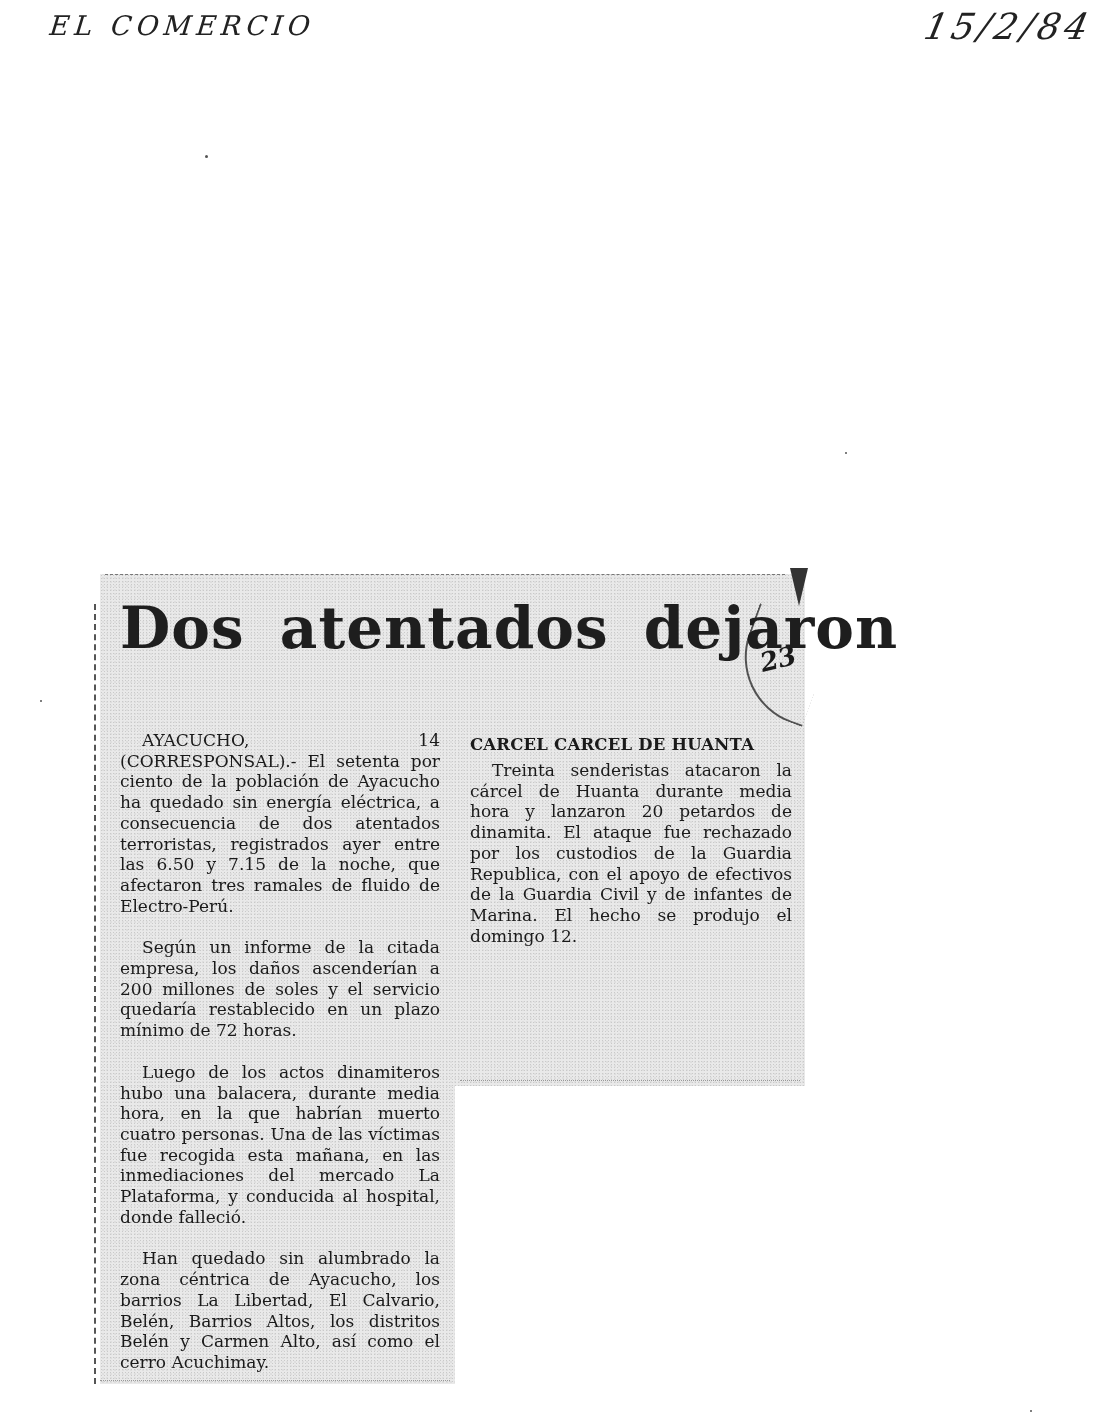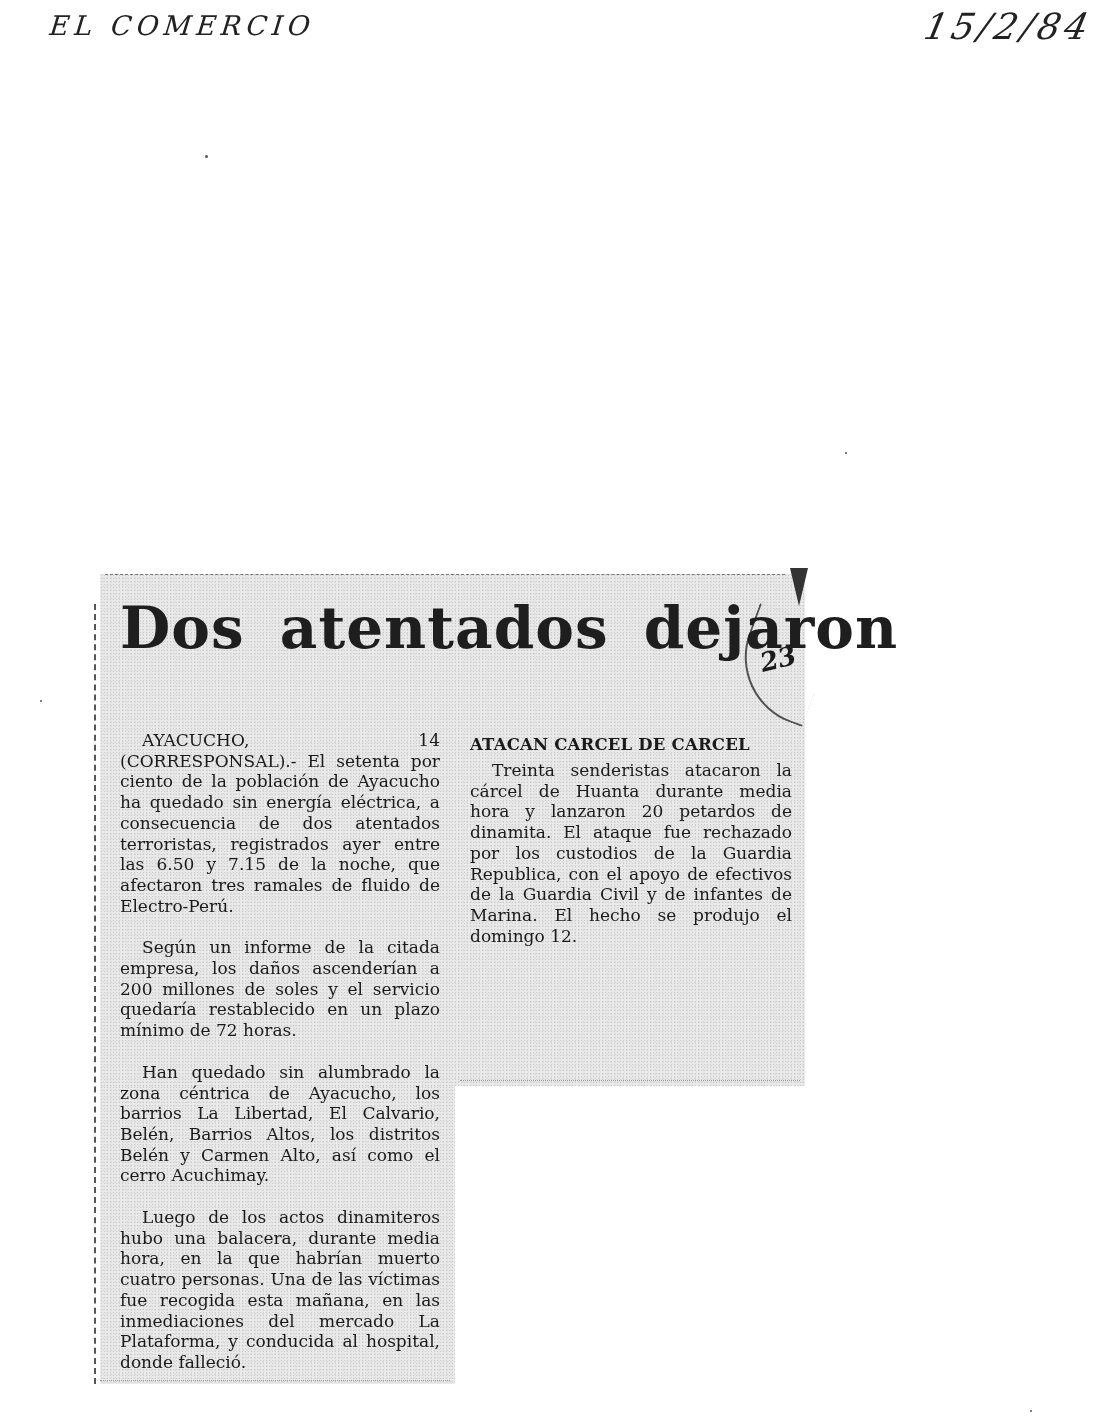--- a/index.html
+++ b/index.html
@@ -87,21 +87,21 @@
   <div class="page-number-arc"></div>
   <div class="page-number">23</div>
 
   <h1 class="headline">
     <span class="line">Dos atentados dejaron</span>
   </h1>
 
   <div class="col col-left">
     <p>AYACUCHO, 14 (CORRESPONSAL).- El setenta por ciento de la población de Ayacucho ha quedado sin energía eléctrica, a consecuencia de dos atentados terroristas, registrados ayer entre las 6.50 y 7.15 de la noche, que afectaron tres ramales de fluido de Electro-Perú.</p>
     <p>Según un informe de la citada empresa, los daños ascenderían a 200 millones de soles y el servicio quedaría restablecido en un plazo mínimo de 72 horas.</p>
+    <p>Luego de los actos dinamiteros hubo una balacera, durante media hora, en la que habrían muerto cuatro personas. Una de las víctimas fue recogida esta mañana, en las inmediaciones del mercado La Plataforma, y conducida al hospital, donde falleció.</p>
     <p>Han quedado sin alumbrado la zona céntrica de Ayacucho, los barrios La Libertad, El Calvario, Belén, Barrios Altos, los distritos Belén y Carmen Alto, así como el cerro Acuchimay.</p>
-    <p>Luego de los actos dinamiteros hubo una balacera, durante media hora, en la que habrían muerto cuatro personas. Una de las víctimas fue recogida esta mañana, en las inmediaciones del mercado La Plataforma, y conducida al hospital, donde falleció.</p>
   </div>
 
   <div class="col col-right">
-    <div class="subhead">ATACAN CARCEL DE CARCEL</div>
+    <div class="subhead">CARCEL CARCEL DE HUANTA</div>
     <p>Treinta senderistas atacaron la cárcel de Huanta durante media hora y lanzaron 20 petardos de dinamita. El ataque fue rechazado por los custodios de la Guardia Republica, con el apoyo de efectivos de la Guardia Civil y de infantes de Marina. El hecho se produjo el domingo 12.</p>
   </div>
 </div>
 
 </body></html>

